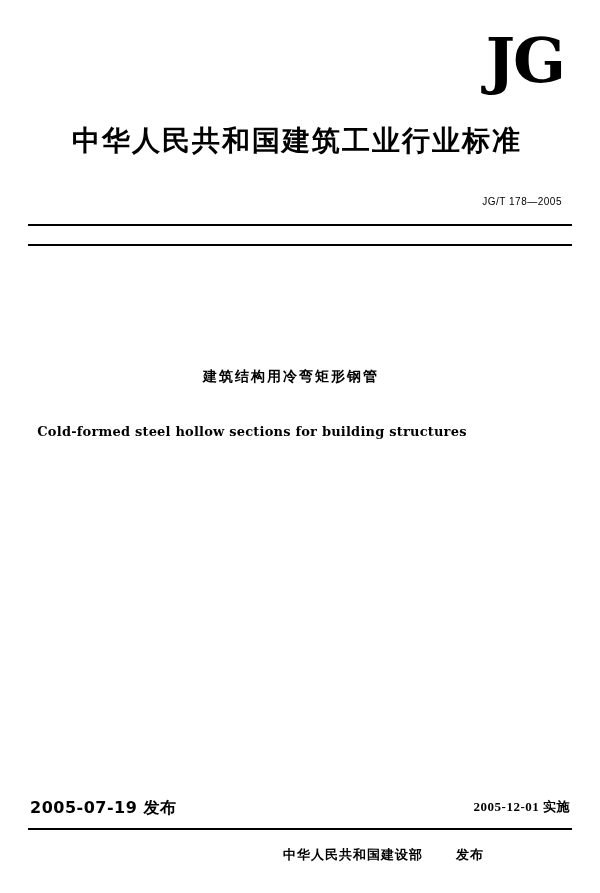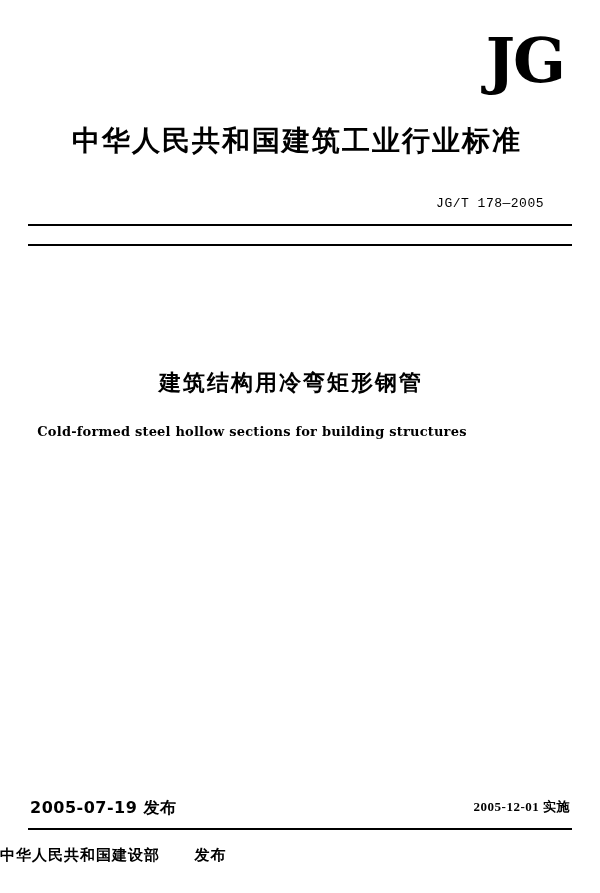--- a/index.html
+++ b/index.html
@@ -44,23 +44,23 @@
     font-family: "DejaVu Sans", sans-serif;
     font-weight: bold;
     font-size: 28px;
     letter-spacing: 2px;
     color: #000;
   }
   
   .std-number {
     position: absolute;
     top: 180px;
-    right: 56px;
-    font-family: Liberation Mono, monospace;
-    font-size: 13px;
+    right: 38px;
+    font-family: Liberation Sans, sans-serif;
+    font-size: 10px;
     letter-spacing: 0.5px;
   }
   
   .rule {
     position: absolute;
     left: 28px;
     width: 544px;
     border-top: 2px solid #000;
   }
   .rule-top { top: 208px; }
@@ -69,21 +69,21 @@
 
   
   .doc-title-cn {
     position: absolute;
     top: 352px;
     left: 0;
     width: 582px;
     text-align: center;
     font-family: "DejaVu Sans", sans-serif;
     font-weight: bold;
-    font-size: 22px;
+    font-size: 14px;
     letter-spacing: 2px;
   }
   
   .doc-title-en {
     position: absolute;
     top: 408px;
     left: 0;
     width: 504px;
     text-align: center;
     font-family: "DejaVu Serif", serif;
@@ -109,24 +109,24 @@
     font-weight: bold;
     font-size: 13px;
     letter-spacing: 0.5px;
   }
   
   .publisher {
     position: absolute;
     top: 830px;
     left: 0;
     width: 484px;
-    text-align: left;
+    text-align: right;
     font-family: "DejaVu Sans", sans-serif;
     font-weight: bold;
-    font-size: 15px;
+    font-size: 13px;
     letter-spacing: 1px;
   }
   .publisher .gap {
     display: inline-block;
     width: 22px;
   }
 </style>
 </head>
 <body>
 

